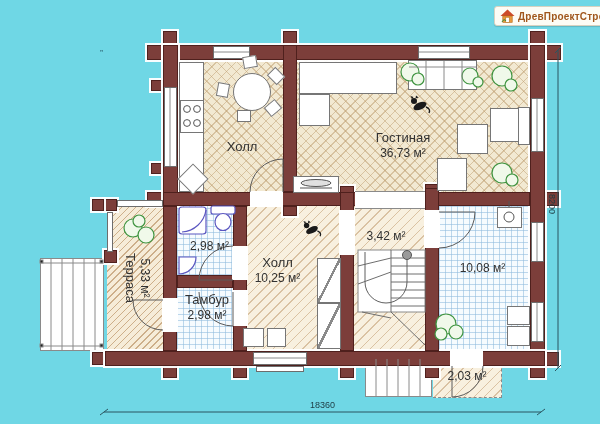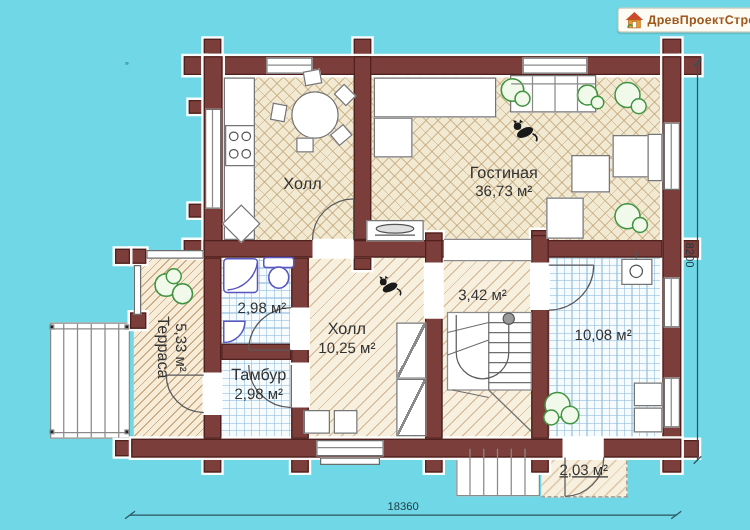--- a/index.html
+++ b/index.html
@@ -31,21 +31,21 @@
   .furn{position:absolute;z-index:5;background:#ffffff;border:1px solid #767676;box-sizing:border-box;}
   .round{border-radius:50%;}
   .diag{background-image:linear-gradient(to bottom right, transparent 47%, #8a8a8a 47%, #8a8a8a 53%, transparent 53%);}
   .steps{position:absolute;z-index:2;background:#ffffff;border:1px solid #8a8a8a;box-sizing:border-box;}
 
   #overlay{position:absolute;left:0;top:0;z-index:6;pointer-events:none;}
 
   .rlabel{position:absolute;z-index:7;text-align:center;color:#323232;font-size:13px;line-height:1.2;}
   .rlabel .area{font-size:12px;}
   .rlabel.small{font-size:12px;}
-  .rlabel.tiny{font-size:11px;text-decoration:underline;}
+  .rlabel.tiny{font-size:11px;}
   .rot{transform:rotate(90deg);transform-origin:center center;}
   .dimlabel{position:absolute;z-index:7;color:#1d3b42;font-size:9px;text-align:center;}
   .stray{position:absolute;z-index:7;color:#2e6a77;font-size:9px;}
 
   #logo{position:absolute;z-index:8;left:494px;top:6px;display:flex;align-items:center;gap:3px;
         background:#fcfcf5;border:1px solid #d8d2c0;border-radius:3px;padding:2px 5px;
         box-shadow:0 1px 1px rgba(0,0,0,.15);}
   #logo .lt{font-size:10px;font-weight:bold;color:#a0571c;letter-spacing:.2px;}
 </style>
 </head>

